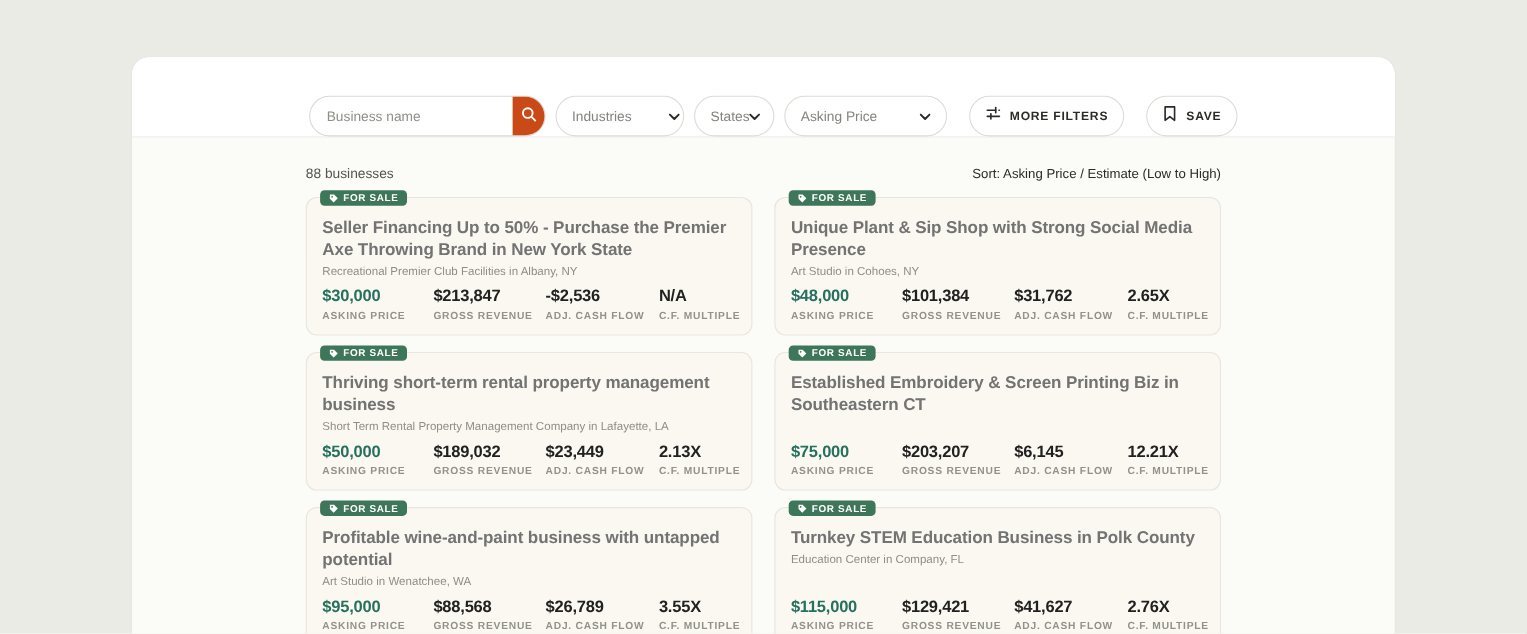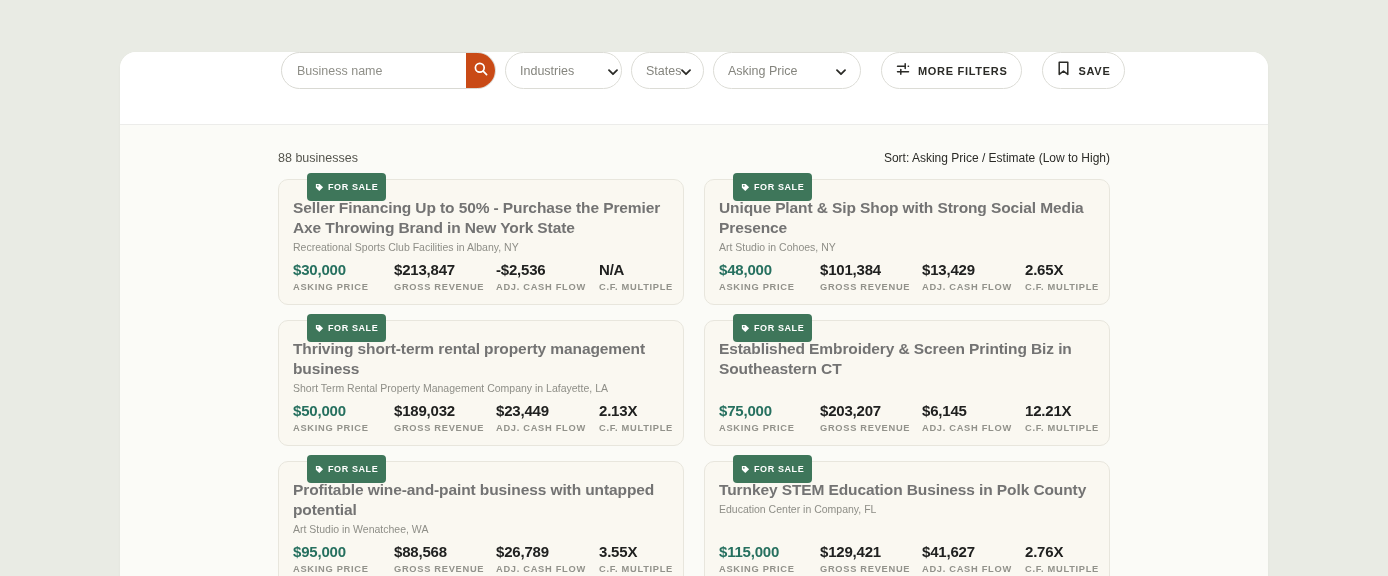--- a/index.html
+++ b/index.html
@@ -19,21 +19,21 @@
     box-shadow:0 1px 3px rgba(0,0,0,0.04);
     overflow:hidden;
   }
 
   
   .filter-bar {
     background:#ffffff;
     border-bottom:1px solid #ececе8;
     border-bottom:1px solid #ececea;
     height:73px;
-    display:flex; align-items:flex-start;
+    display:flex; align-items:flex-end;
     padding-left:161px;
     gap:9px;
   }
   .search-group {
     display:flex; align-items:stretch;
     height:37px; width:215px;
     border:1px solid #d9d9d3;
     border-radius:19px;
     background:#fff;
     overflow:hidden;
@@ -94,23 +94,23 @@
   .card {
     position:relative;
     background:#faf8f1;
     border:1px solid #e8e6dd;
     border-radius:10px;
     padding:15px 14px 12px 14px;
     display:flex; flex-direction:column;
     cursor:pointer;
   }
   .badge {
-    position:absolute; top:-7px; left:28px;
+    position:absolute; top:-7px; left:12px;
     background:#3e765a; color:#fff;
-    height:28px;
+    height:14px;
     display:inline-flex; align-items:center; gap:4px;
     padding:0 8px;
     border-radius:4px;
     font-size:9px; font-weight:700; letter-spacing:0.6px;
   }
   .card-title {
     font-size:15.5px; font-weight:700; color:#737373;
     line-height:20px; letter-spacing:-0.1px;
     margin-top:3px;
   }
@@ -210,21 +210,21 @@
 
         <div class="card">
           <span class="badge">
             <svg width="9" height="9" viewBox="0 0 10 10">
               <path d="M1 1 H5.2 L9 4.8 L4.8 9 L1 5.2 Z" fill="#ffffff"></path>
               <circle cx="3.2" cy="3.2" r="0.9" fill="#3e765a"></circle>
             </svg>
             <span>FOR SALE</span>
           </span>
           <div class="card-title">Seller Financing Up to 50% - Purchase the Premier Axe Throwing Brand in New York State</div>
-          <div class="card-subtitle">Recreational Sports Club Facilities in Albany, NY</div>
+          <div class="card-subtitle">Recreational Premier Club Facilities in Albany, NY</div>
           <div class="stats-row">
             <div class="stat">
               <div class="stat-value">$30,000</div>
               <div class="stat-label">ASKING PRICE</div>
             </div>
             <div class="stat">
               <div class="stat-value">$213,847</div>
               <div class="stat-label">GROSS REVENUE</div>
             </div>
             <div class="stat">
@@ -251,21 +251,21 @@
           <div class="stats-row">
             <div class="stat">
               <div class="stat-value">$48,000</div>
               <div class="stat-label">ASKING PRICE</div>
             </div>
             <div class="stat">
               <div class="stat-value">$101,384</div>
               <div class="stat-label">GROSS REVENUE</div>
             </div>
             <div class="stat">
-              <div class="stat-value">$13,429</div>
+              <div class="stat-value">$31,762</div>
               <div class="stat-label">ADJ. CASH FLOW</div>
             </div>
             <div class="stat">
               <div class="stat-value">2.65X</div>
               <div class="stat-label">C.F. MULTIPLE</div>
             </div>
           </div>
         </div>
 
         <div class="card">

